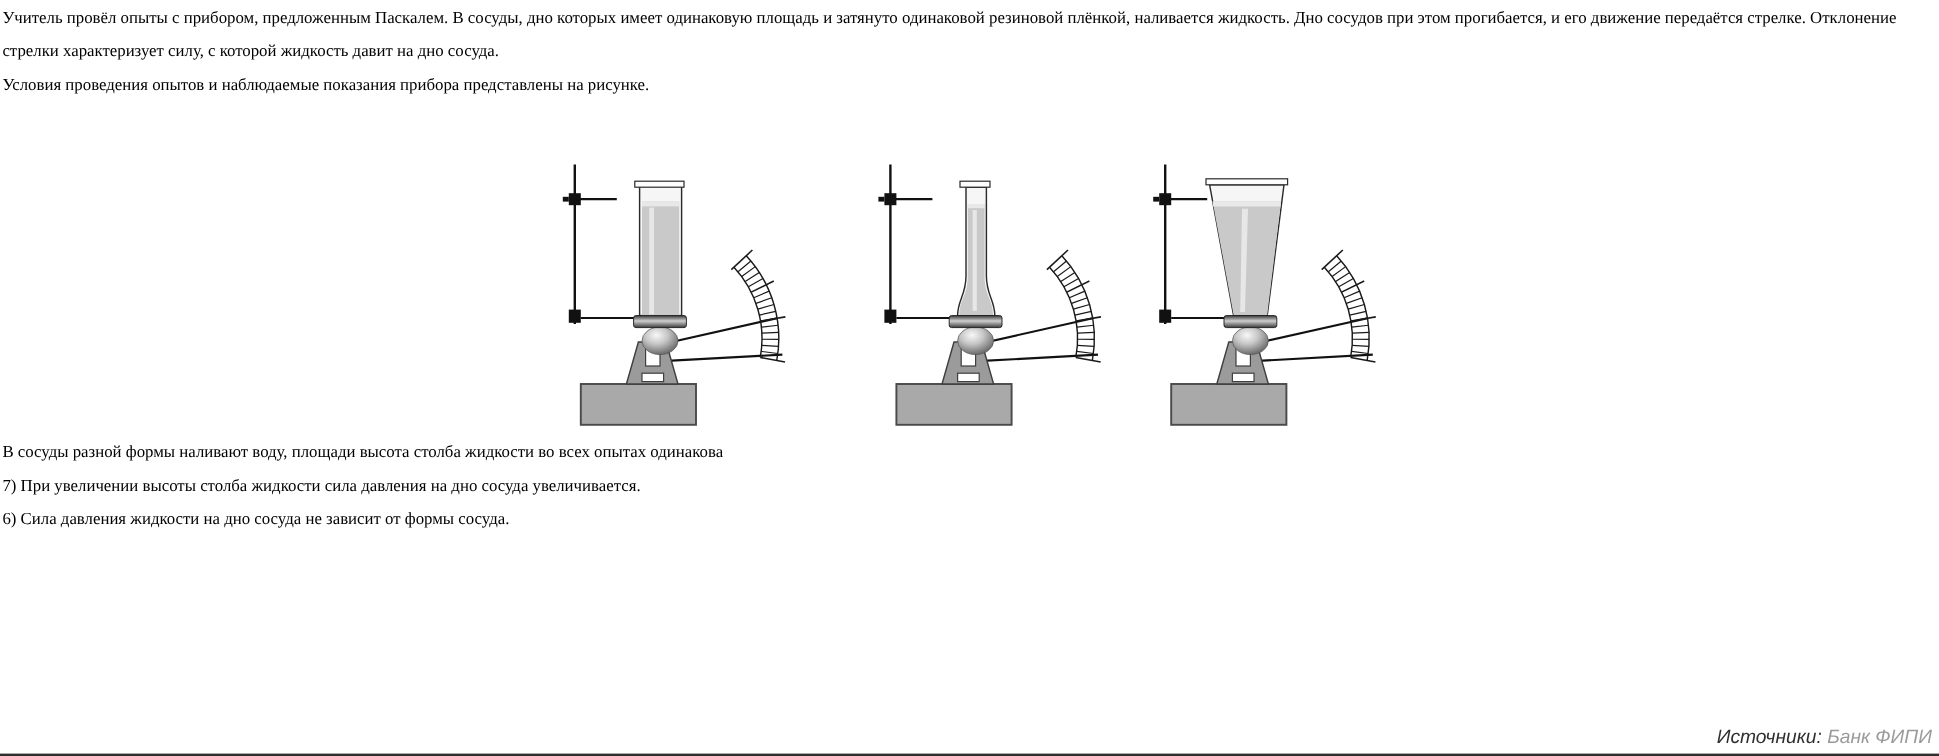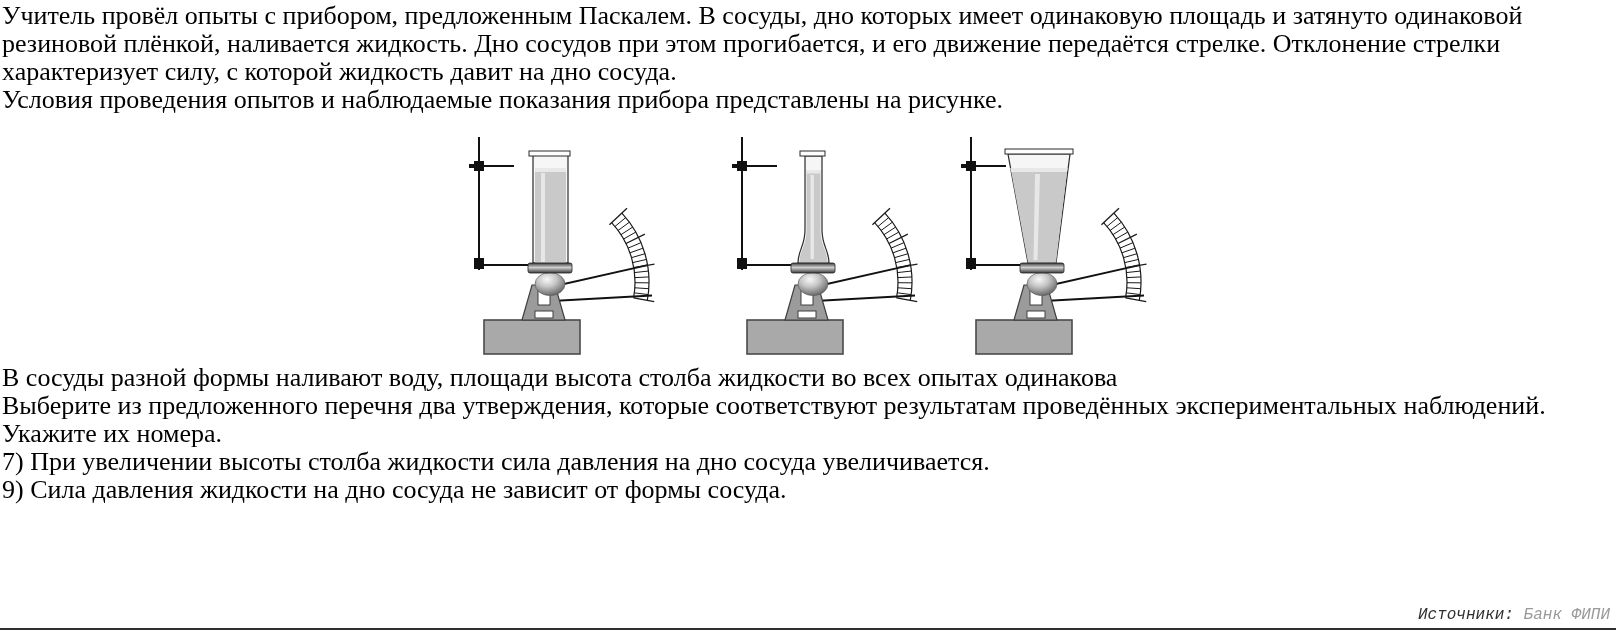--- a/index.html
+++ b/index.html
@@ -2,29 +2,29 @@
 <html lang="ru"><head>
 <meta charset="utf-8">
 <style>
   html,body{margin:0;padding:0;}
   body{
     width:1616px;height:630px;position:relative;overflow:hidden;
     background:#ffffff;
     font-family:"Liberation Serif","DejaVu Serif",serif;
     color:#000;
   }
-  .textblock{font-size:26px;line-height:28px;}
+  .textblock{font-size:14px;line-height:28px;}
   .textblock p{margin:0;}
   #top-text{position:absolute;top:2px;left:2px;right:2px;}
   #figure-area{position:absolute;left:440px;top:120px;width:730px;height:242px;}
   #bottom-text{position:absolute;top:364px;left:2px;right:2px;}
   #options{margin:0;padding:0;list-style:none;}
   #footer{
     position:absolute;right:6px;bottom:6px;
-    font-family:Liberation Mono, monospace;
+    font-family:Liberation Sans, sans-serif;
     font-style:italic;font-size:16px;color:#2f2f2f;white-space:nowrap;
   }
   #footer .src{color:#9a9a9a;}
   #bottom-rule{position:absolute;left:0;right:0;bottom:0;height:2px;background:#2f2f2f;}
   svg{display:block;}
 </style>
 </head>
 <body>
 
 <div id="top-text" class="textblock">
@@ -164,24 +164,23 @@
           <path d="M194.80746776669875,167.78476792391515 L208.77648556823647,168.71565011856816" fill="none" stroke="#1a1a1a" stroke-width="1"></path>
           <path d="M194.3222799371452,172.8380803859882 L208.213221536226,174.58213929867597" fill="none" stroke="#1a1a1a" stroke-width="1"></path>
           <path d="M193.54317695806407,177.85449071781682 L214.1915300169071,181.68143675315193" fill="none" stroke="#1a1a1a" stroke-width="1.3"></path>
         </g>
   </g>
 </svg>
 </div>
 
 <div id="bottom-text" class="textblock">
   <p>В сосуды разной формы наливают воду, площади высота столба жидкости во всех опытах одинакова</p>
-  <p>Выберите из предложенного перечня два утверждения, которые соответствуют результатам проведённых экспериментальных наблюдений. Укажите их номера.</p>
   <ul id="options">
     <li>7) При увеличении высоты столба жидкости сила давления на дно сосуда увеличивается.</li>
-    <li>9) Сила давления жидкости на дно сосуда не зависит от формы сосуда.</li>
+    <li>6) Сила давления жидкости на дно сосуда не зависит от формы сосуда.</li>
   </ul>
 </div>
 
 <div id="footer">
   <span>Источники:</span>
   <span class="src">Банк ФИПИ</span>
 </div>
 
 <div id="bottom-rule"></div>
 

